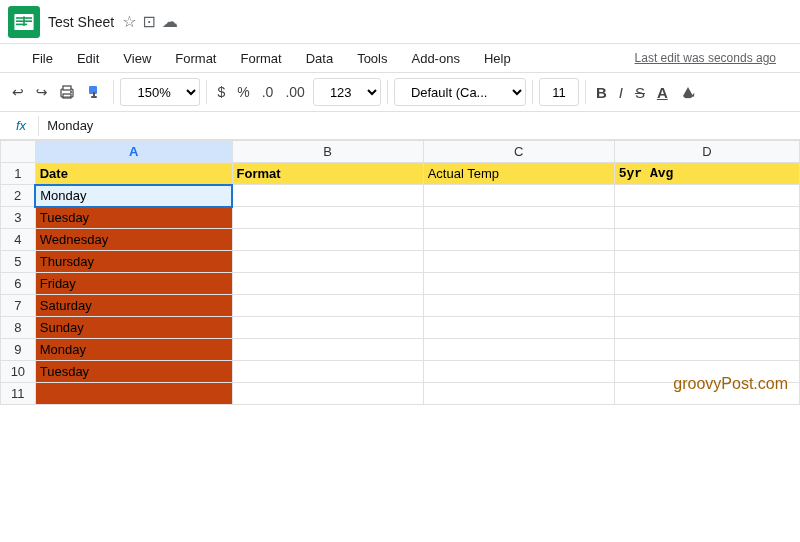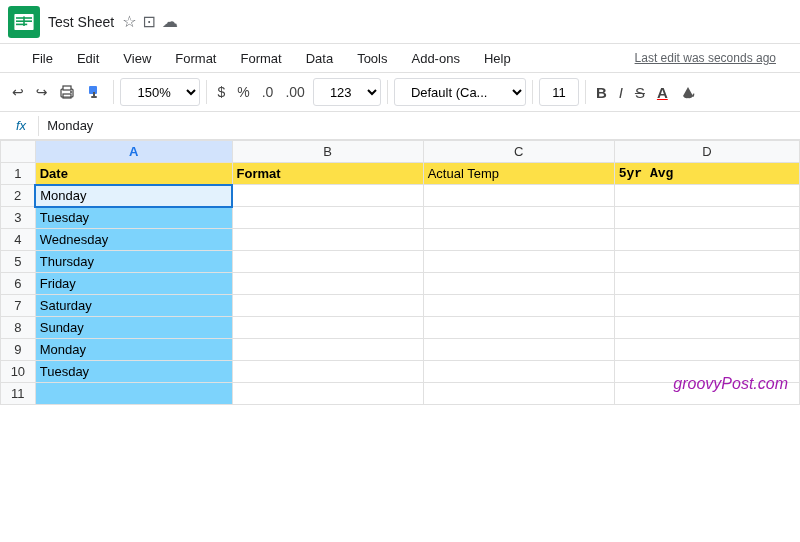--- a/index.html
+++ b/index.html
@@ -175,40 +175,39 @@
       font-weight: bold;
     }
     .header-row td {
       font-weight: bold;
       background: #fde047;
     }
     .data-row td {
       background: #fff;
     }
     .data-row td.column-a-cell {
-      background: #7dd3fc;
+      background: #c2410c;
     }
     .corner-cell {
       background: #f8f9fa;
       width: 30px;
     }
     
     .col-row-num { width: 30px; }
     .col-a { width: 170px; }
     .col-b { width: 165px; }
     .col-c { width: 165px; }
     .col-d { width: 160px; }
 
     .watermark {
       position: absolute;
       bottom: 12px;
       right: 12px;
       font-size: 16px;
-      color: #a21caf;
-      font-style: italic;
+      color: #a16207;
     }
   </style>
 </head>
 <body>
 
 <div class="title-bar">
 
   <svg class="sheets-icon" viewBox="0 0 40 40" xmlns="http://www.w3.org/2000/svg">
     <rect width="40" height="40" rx="4" fill="#0f9d58"></rect>
     <rect x="8" y="10" width="24" height="20" rx="1" fill="white"></rect>

